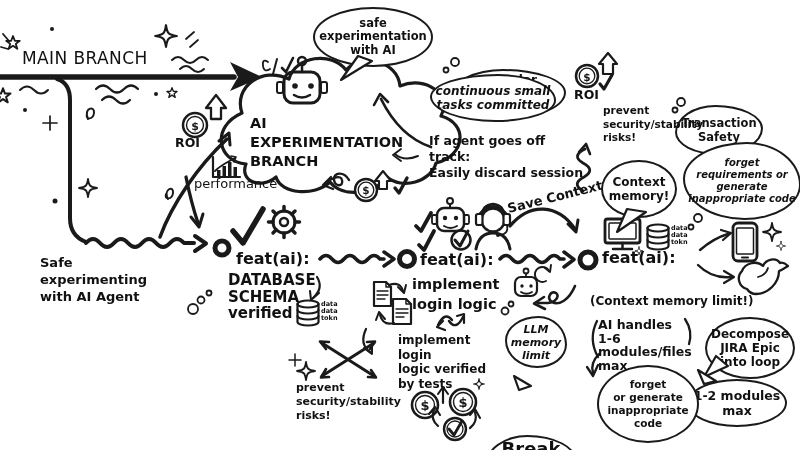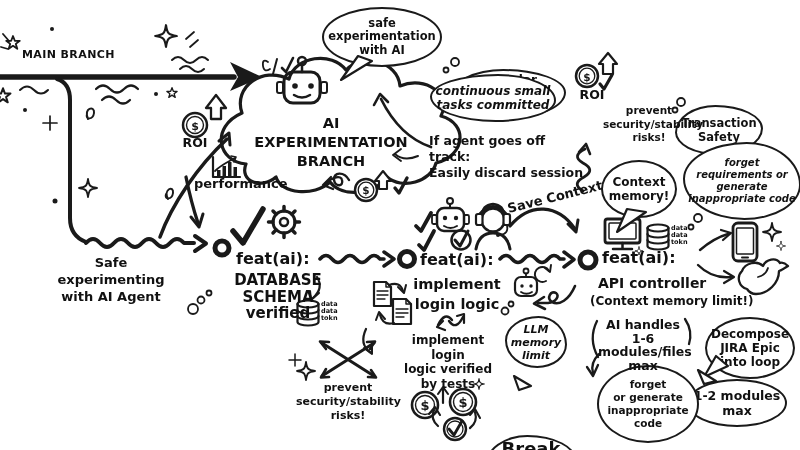--- a/index.html
+++ b/index.html
@@ -1,20 +1,20 @@
 <!DOCTYPE html>
 <html><head>
 <meta charset="utf-8">
 <style>
   html,body{margin:0;padding:0;background:#fff;}
   .stage{position:relative;width:800px;height:450px;background:#fff;overflow:hidden;
          font-family:"DejaVu Sans",sans-serif;color:#111;}
   svg.layer{position:absolute;left:0;top:0;pointer-events:none;}
   .t{position:absolute;white-space:pre-line;font-weight:700;line-height:1.15;}
-  .c{text-align:center;}
+  .c{text-align:left;}
   .bubble{position:absolute;background:#fff;border:2.6px solid #1a1a1a;display:flex;
           align-items:center;justify-content:center;text-align:center;
           white-space:pre-line;font-weight:700;z-index:2;}
   .ellipse{border-radius:50%;}
   .blob{border-radius:46% 54% 52% 48% / 55% 47% 53% 45%;margin-top:48px;}
   .blob2{border-radius:54% 46% 48% 52% / 47% 55% 45% 53%;font-style:italic;}
   .base{z-index:1;} .tails{z-index:3;} .txt{z-index:4;}
 </style>
 </head>
 <body>
@@ -307,21 +307,21 @@
 
   <g stroke-width="3">
     <path d="M322,343 L374,376 M322,376 L374,343"></path>
     <path d="M368,377 L376,377.5 L371,370" stroke-width="2.6"></path>
     <path d="M329,342 L320,341.5 L326,349" stroke-width="2.6"></path>
     <path d="M367,342 L375,341.5 L370,349" stroke-width="2.6"></path>
     <path d="M329,377 L321,377.5 L326,369" stroke-width="2.6"></path>
   </g>
 </svg>
 
-<div class="bubble ellipse" style="left:322px;top:7px;width:116px;height:56px;font-size:11.5px;line-height:13.5px">safe
+<div class="bubble ellipse" style="left:313px;top:7px;width:116px;height:56px;font-size:11.5px;line-height:13.5px">safe
 experimentation
 with AI</div>
 <div class="bubble blob" style="left:450px;top:21px;width:112px;height:46px;font-size:12px;line-height:14px">granular commits
 strategy</div>
 <div class="bubble blob2" style="left:430px;top:74px;width:122px;height:44px;font-size:12px;line-height:14.5px">continuous small
 tasks committed</div>
 <div class="bubble blob" style="left:675px;top:57px;width:84px;height:46px;font-size:11.5px;line-height:14px">Transaction
 Safety</div>
 <div class="bubble blob2" style="left:683px;top:142px;width:114px;height:74px;font-size:10px;line-height:12px">forget
 requirements or
@@ -345,25 +345,25 @@
 code</div>
 
 <svg class="layer tails" width="800" height="450" viewBox="0 0 800 450" stroke="#1a1a1a" stroke-width="2.2" fill="#fff" stroke-linejoin="round">
   <path d="M358,56 L341,80 L372,61 Z"></path>
   <path d="M627,209 L617,232 L646,212 Z"></path>
   <path d="M519,390 L514,376 L531,386 Z"></path>
   <path d="M716,356 L704,377 L728,366 Z"></path>
   <path d="M704,384 L698,370 L716,381 Z"></path>
 </svg>
 
-<div class="t txt" style="left:22px;top:49px;font-size:11px;font-weight:700;letter-spacing:.4px;white-space:nowrap">MAIN BRANCH</div>
+<div class="t txt" style="left:22px;top:49px;font-size:17px;font-weight:400;letter-spacing:.4px;white-space:nowrap">MAIN BRANCH</div>
 
 <div class="t txt c" style="left:175px;top:136px;width:40px;font-size:12.5px">ROI</div>
 
-<div class="t txt c" style="left:194px;top:177px;width:90px;font-size:13px;font-weight:700">performance</div>
+<div class="t txt c" style="left:194px;top:177px;width:90px;font-size:13px;font-weight:400">performance</div>
 
 <div class="t txt c" style="left:250px;top:114px;width:162px;font-size:14.5px;font-weight:800;line-height:19px">AI EXPERIMENTATION
 BRANCH</div>
 
 <div class="t txt" style="left:429px;top:133px;width:155px;font-size:12.5px;line-height:16px">If agent goes off track:
 Easily discard session</div>
 
 <div class="t txt c" style="left:574px;top:88px;width:36px;font-size:12.5px">ROI</div>
 
 <div class="t txt c" style="left:603px;top:104px;width:92px;font-size:10.5px;line-height:13.5px">prevent
@@ -378,21 +378,20 @@
 <div class="t txt" style="left:236px;top:250px;font-size:16px;font-weight:800;white-space:nowrap">feat(ai):</div>
 <div class="t txt c" style="left:228px;top:272px;width:100px;font-size:15px;line-height:16.5px">DATABASE
 SCHEMA
 verified</div>
 
 <div class="t txt" style="left:420px;top:251px;font-size:16px;font-weight:800;white-space:nowrap">feat(ai):</div>
 <div class="t txt c" style="left:412px;top:274px;width:90px;font-size:14.5px;line-height:20px">implement
 login logic</div>
 
 <div class="t txt" style="left:602px;top:249px;font-size:16px;font-weight:800;white-space:nowrap">feat(ai):</div>
-<div class="t txt" style="left:598px;top:275px;font-size:14px;white-space:nowrap">API controller</div>
 <div class="t txt" style="left:590px;top:295px;font-size:12px;white-space:nowrap">(Context memory limit!)</div>
 
 <div class="t txt" style="left:321px;top:301px;font-size:6.5px;font-weight:600;line-height:7px">data
 data
 tokn</div>
 <div class="t txt" style="left:671px;top:225px;font-size:6.5px;font-weight:600;line-height:7px">data
 data
 tokn</div>
 
 <div class="t txt c" style="left:398px;top:333px;width:100px;font-size:12px;font-weight:600;line-height:14.5px">implement login

